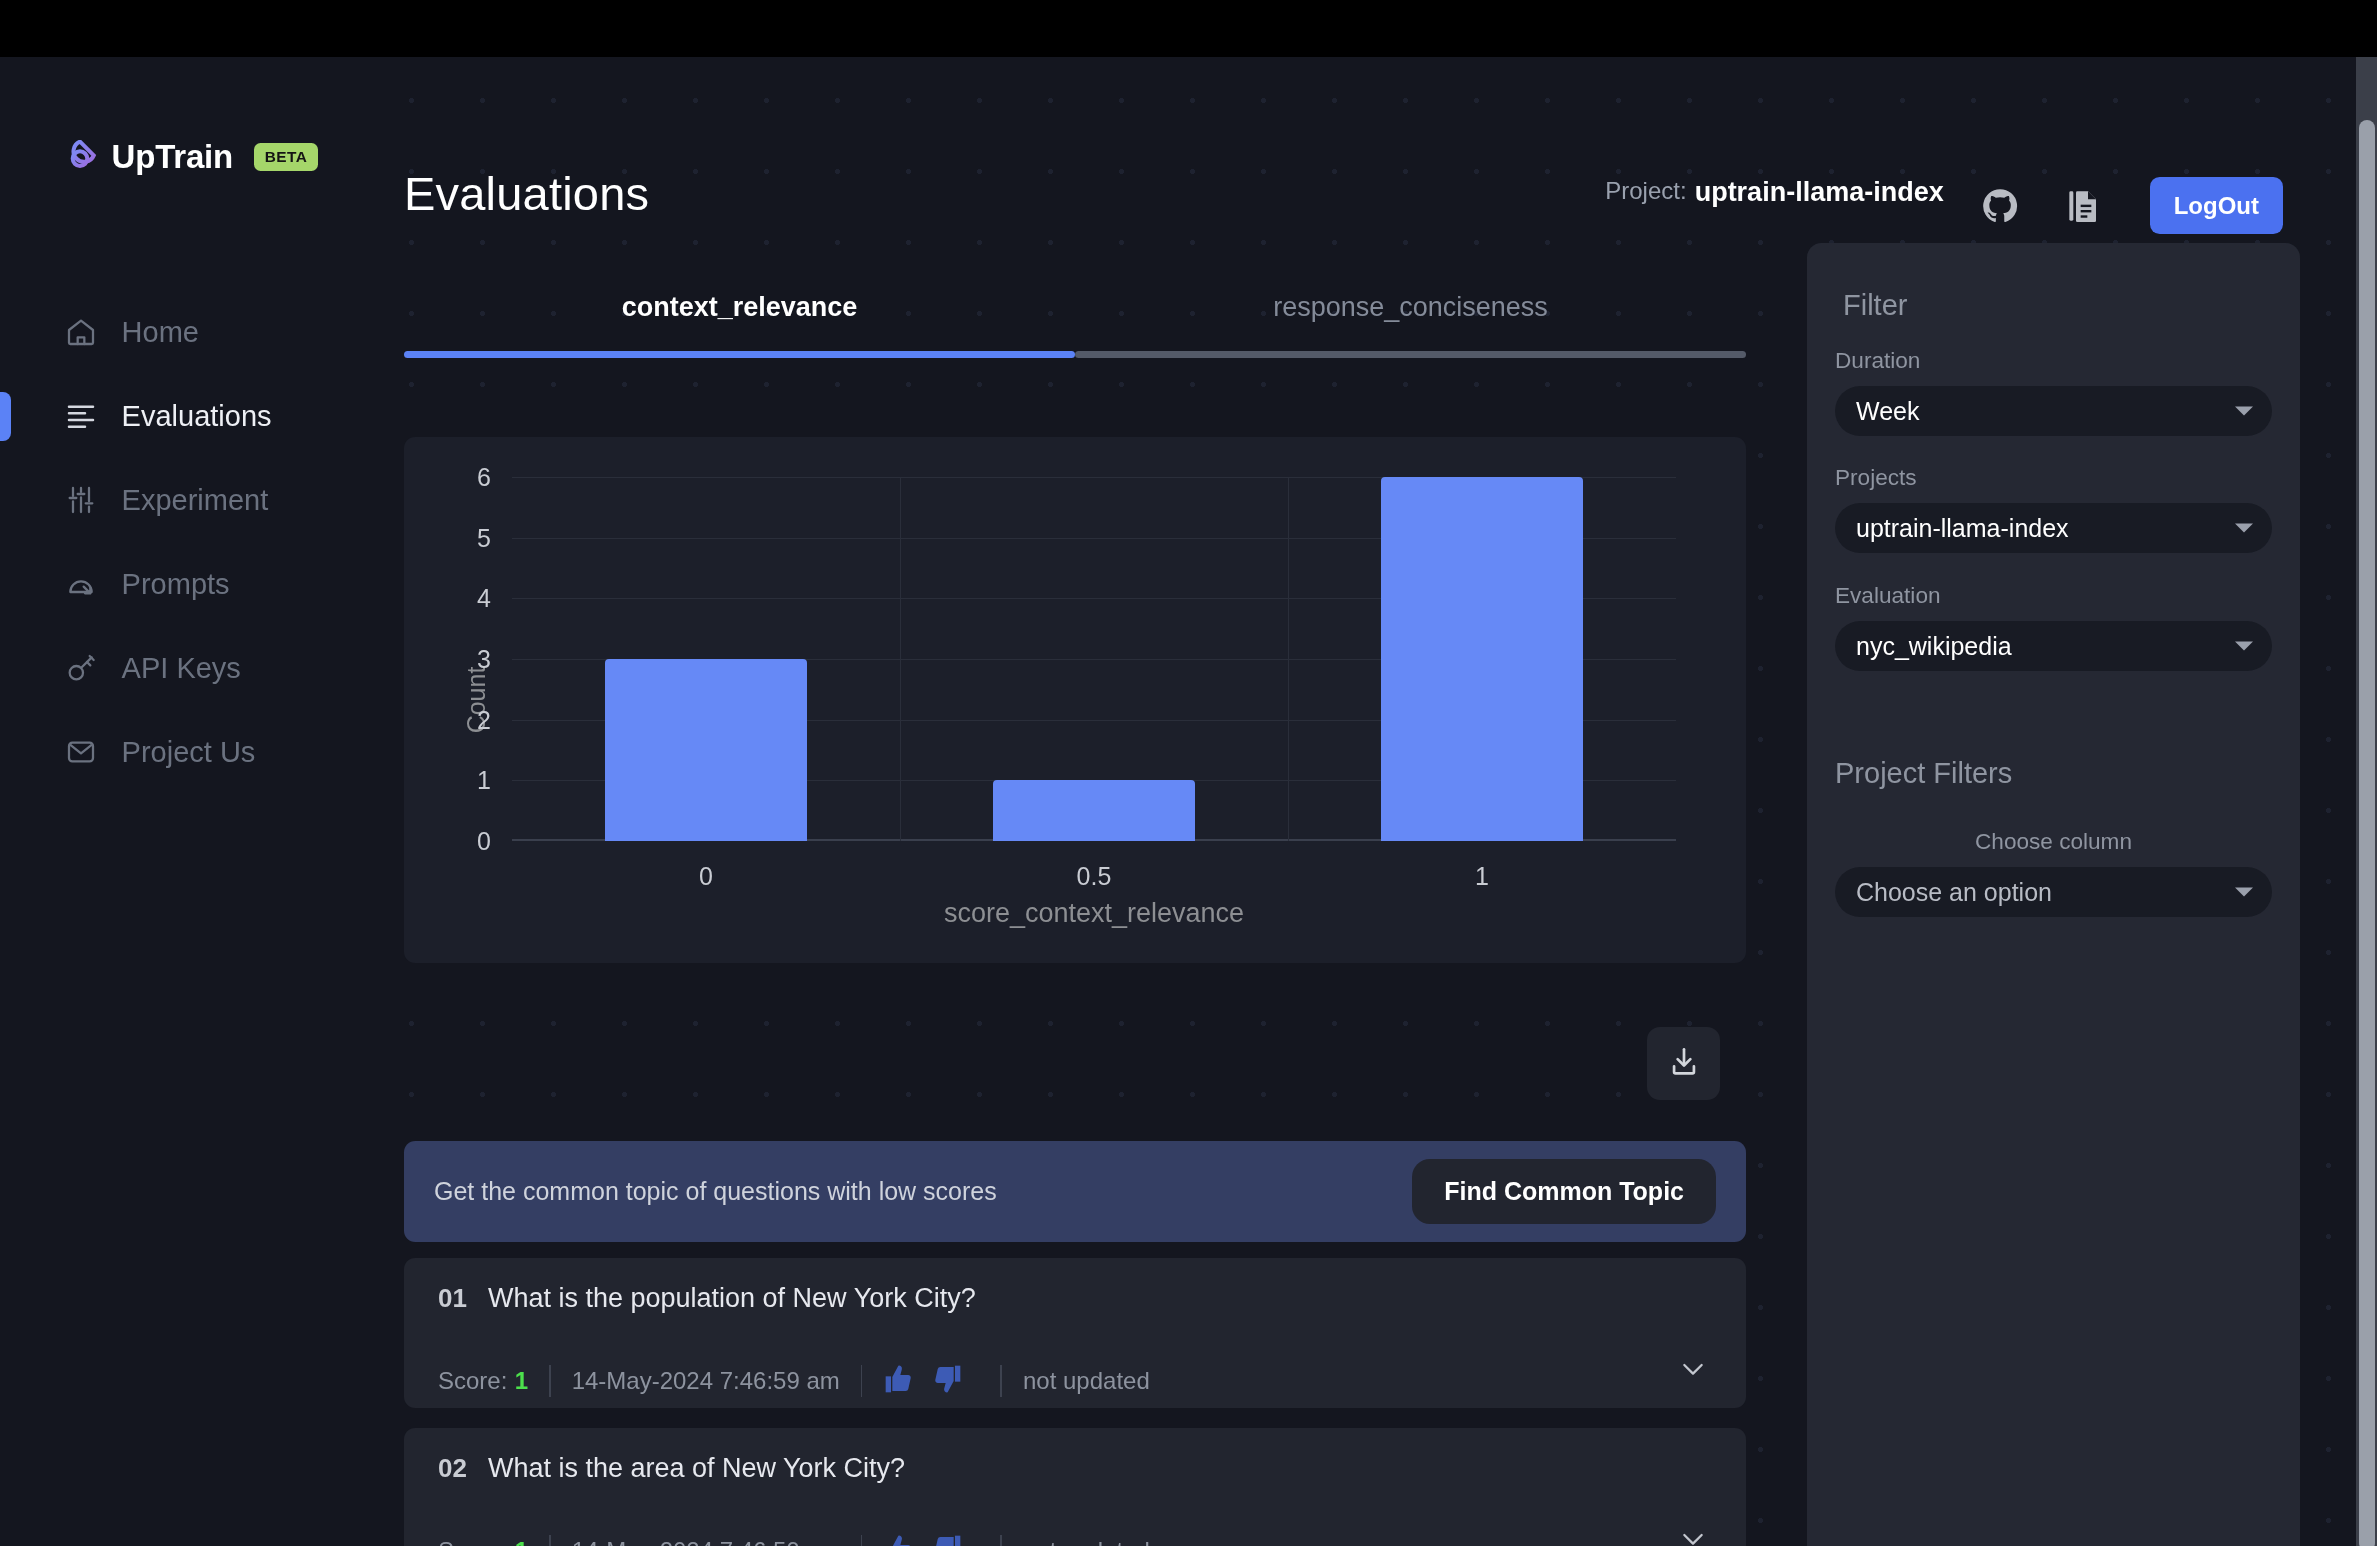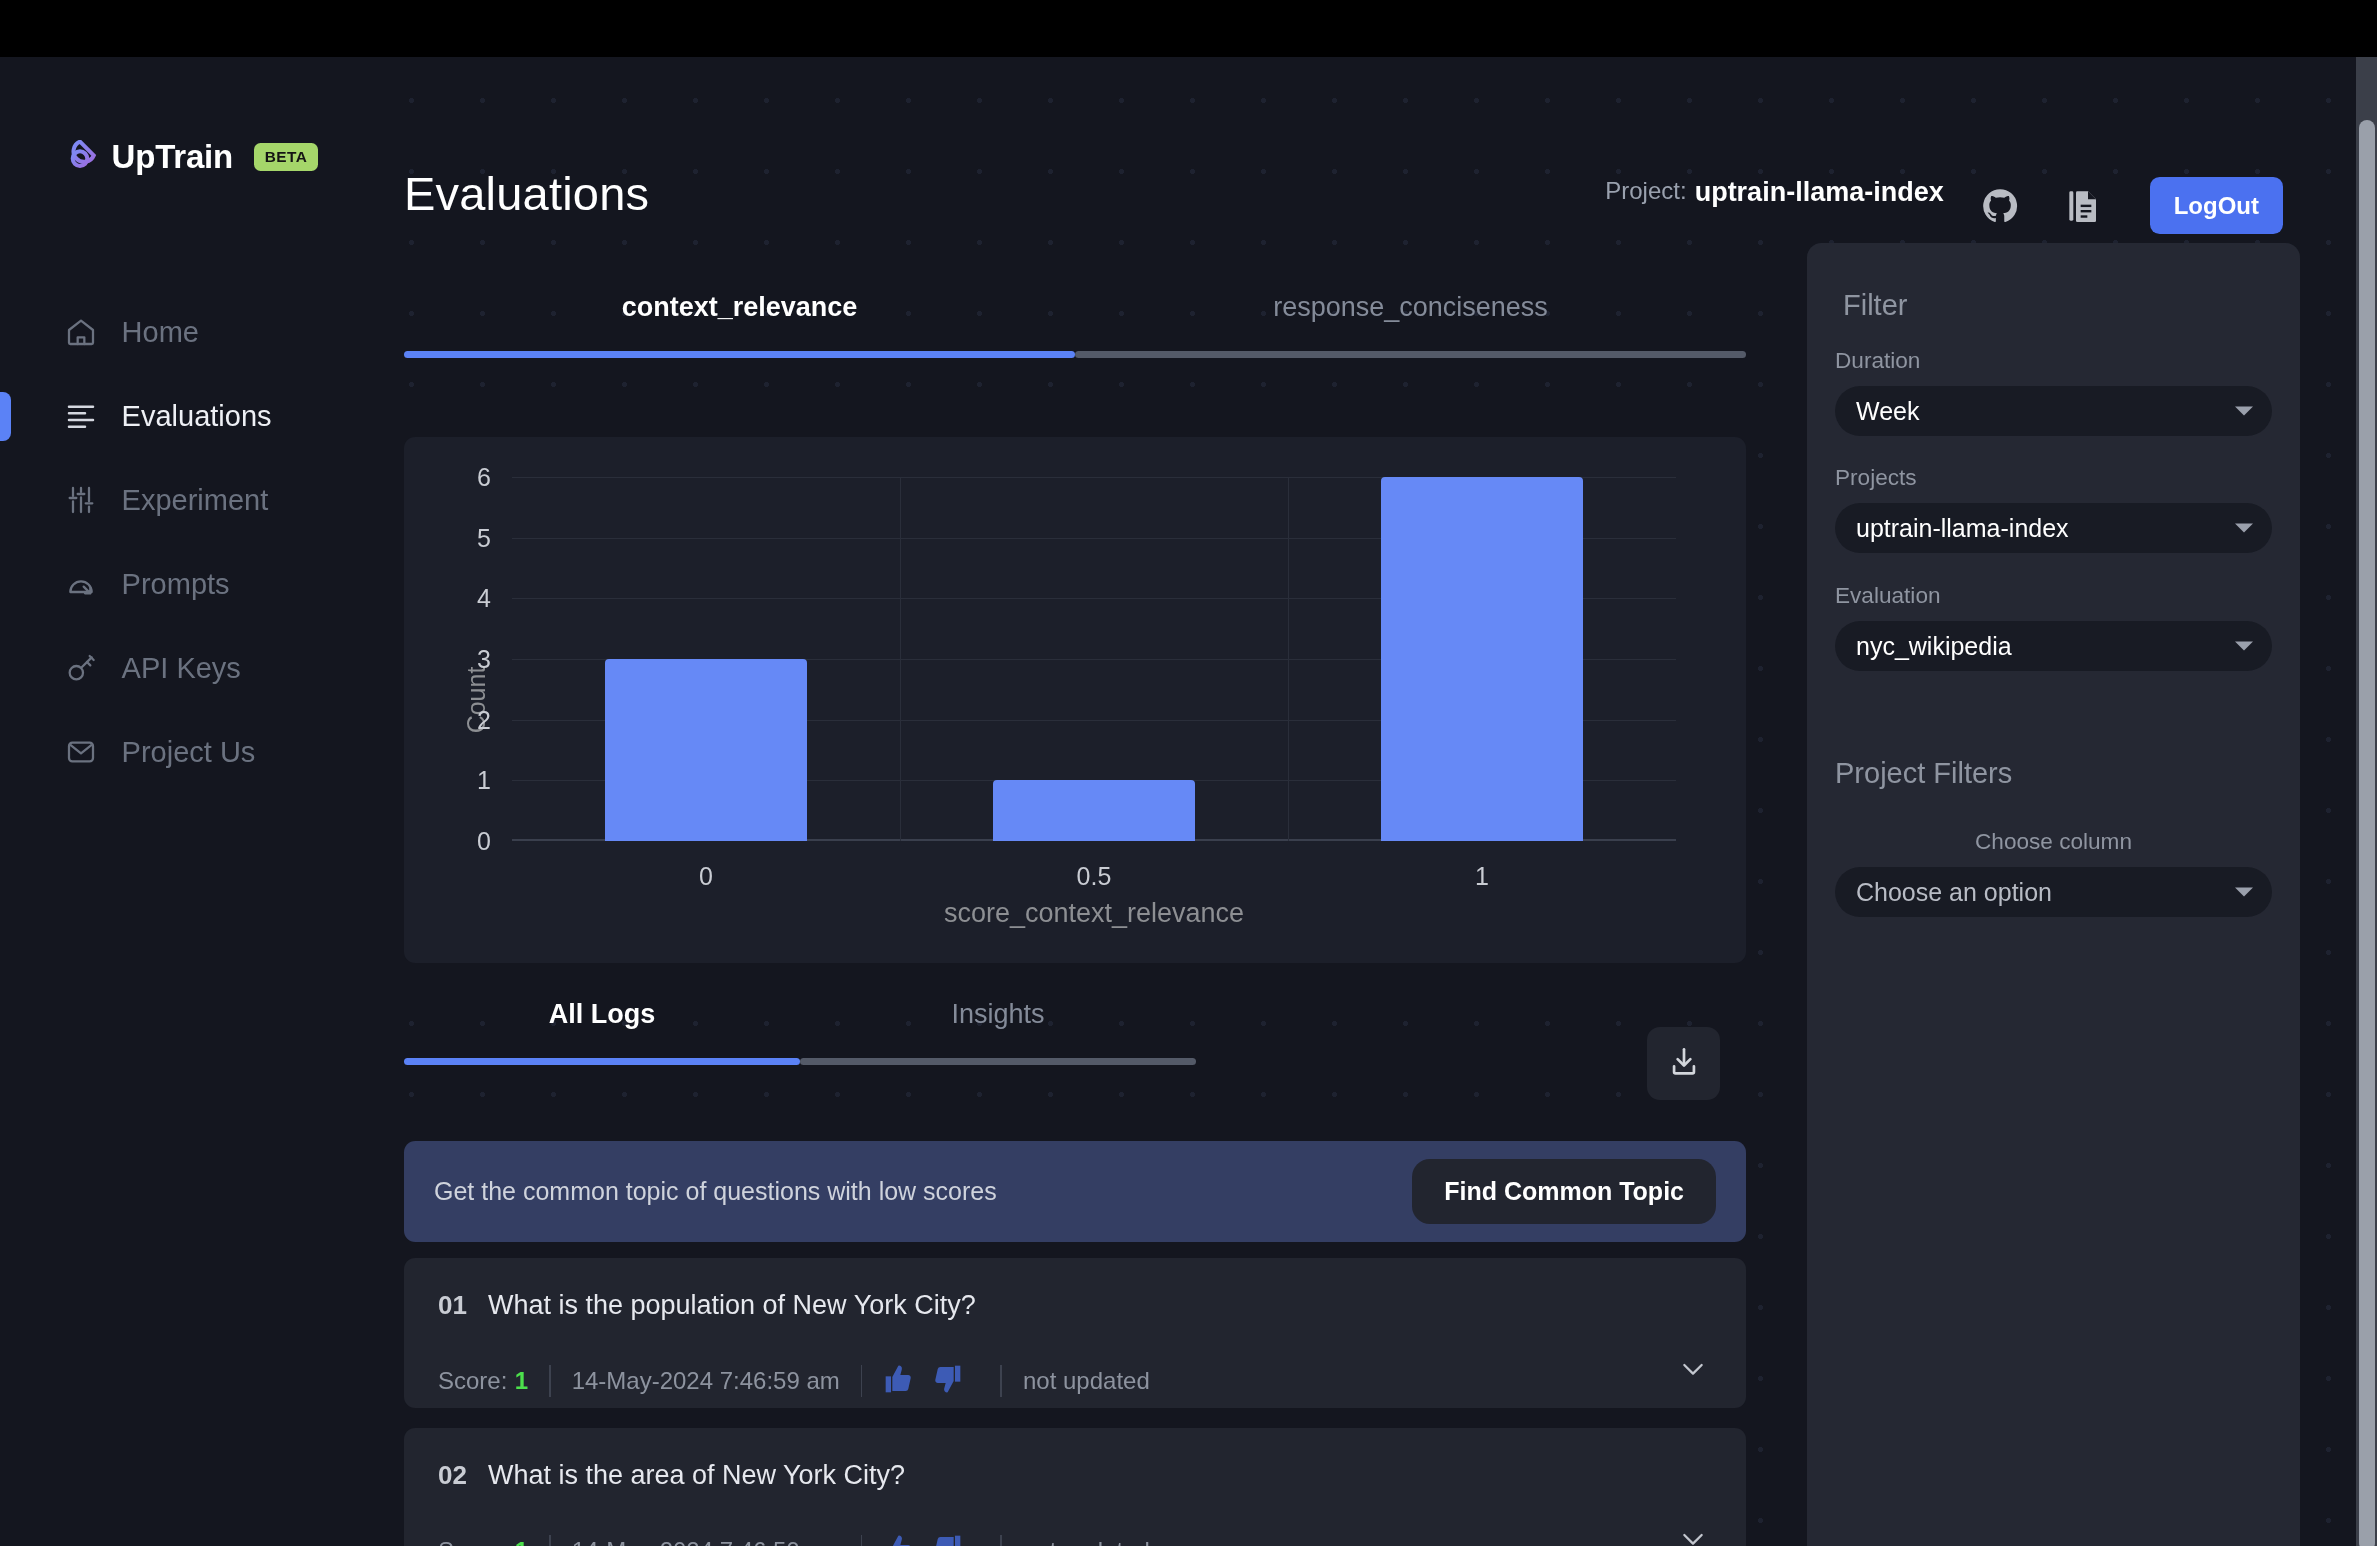--- a/index.html
+++ b/index.html
@@ -206,21 +206,21 @@
   }
   
   .log-list { position: absolute; left: 0px; top: 1201px; width: 1342px; }
   .log-row {
     position: relative;
     width: 1342px; height: 150px;
     background: #22252f; border-radius: 11.3px;
     margin-bottom: 20px;
   }
   .log-head {
-    position: absolute; left: 34px; top: 32px;
+    position: absolute; left: 34px; top: 25px;
     display: flex; align-items: baseline; gap: 21px;
   }
   .log-index { font-size: 26px; color: #c9ccd3; font-weight: 700; }
   .log-question { font-size: 27px; color: #e6e8ee; }
   .log-meta {
     position: absolute; left: 34px; top: 105px;
     display: flex; align-items: center; gap: 0;
   }
   .meta-score { font-size: 24px; color: #8d939f; }
   .meta-score b { color: #4ce04c; font-weight: 700; margin-left: 7.3px; }
@@ -437,30 +437,20 @@
               <div class="xtick" style="left: 194px;">0</div>
               <div class="bar" style="left: 481px; width: 202px; height: 61px; background: rgb(102, 137, 246);"></div>
               <div class="xtick" style="left: 582px;">0.5</div>
               <div class="bar" style="left: 869px; width: 202px; height: 364px; background: rgb(102, 137, 246);"></div>
               <div class="xtick" style="left: 970px;">1</div>
             </div>
           <div class="xlabel">score_context_relevance</div>
         </div>
       </div>
 
-      <div class="logs-tabs">
-        <div class="logs-tab active">
-          <span>All Logs</span>
-          <div class="underline"></div>
-        </div>
-        <div class="logs-tab">
-          <span>Insights</span>
-          <div class="underline"></div>
-        </div>
-      </div>
 
       <div class="download-btn">
         <span>
           <svg width="34" height="34" viewBox="0 0 24 24" fill="none" stroke="#d3d6dc" stroke-width="1.9" stroke-linecap="round" stroke-linejoin="round">
             <path d="M12 3 v11"></path>
             <path d="M7.5 10 L12 14.5 L16.5 10"></path>
             <path d="M5 15 v4 a1 1 0 0 0 1 1 h12 a1 1 0 0 0 1-1 v-4"></path>
           </svg>
         </span>
       </div>

